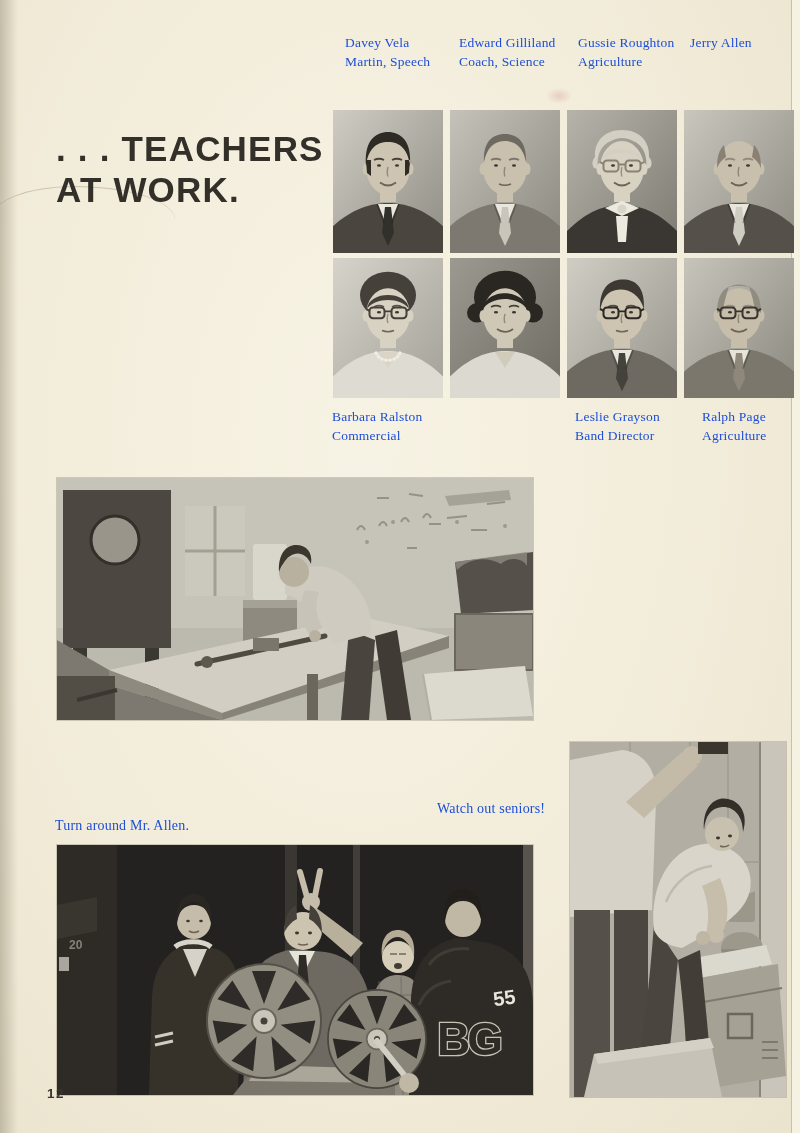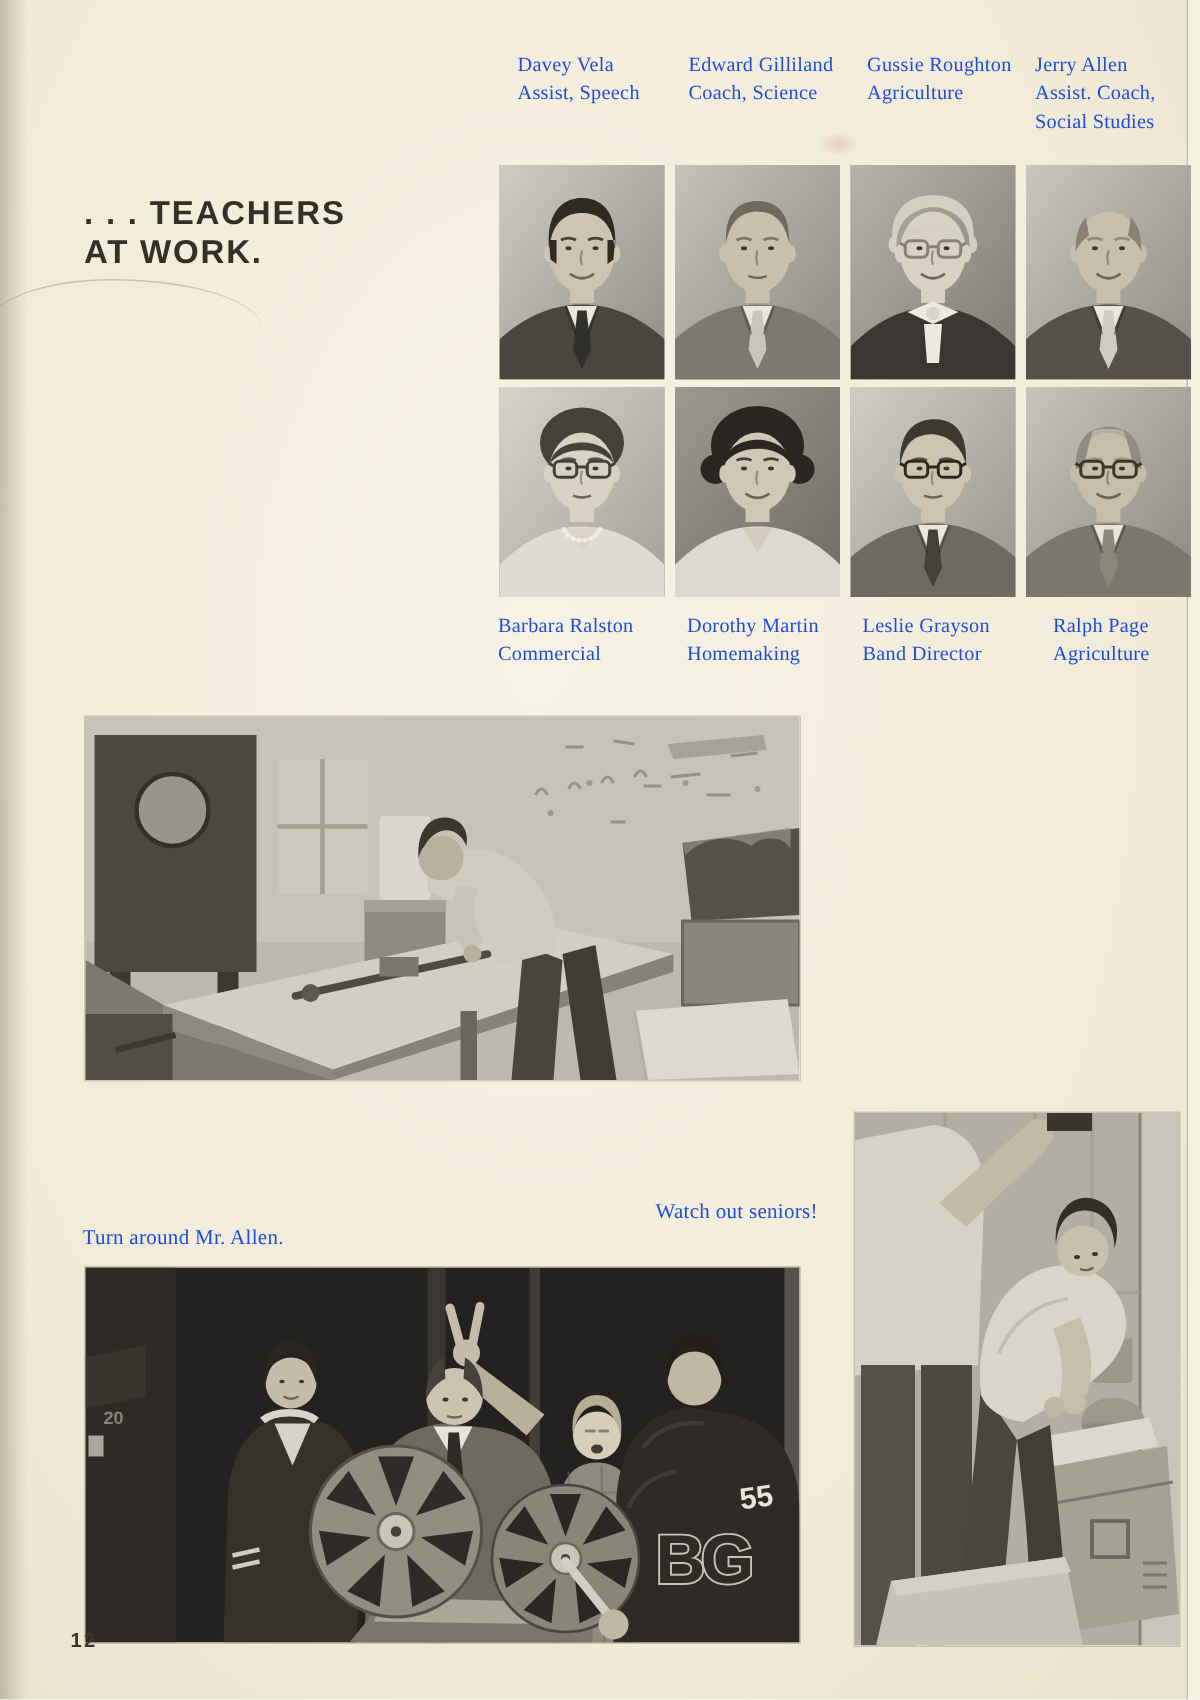--- a/index.html
+++ b/index.html
@@ -12,21 +12,21 @@
   .edge-left{position:absolute;left:0;top:0;width:18px;height:100%;
     background:linear-gradient(to right, rgba(95,85,60,.30), rgba(95,85,60,0));}
   .edge-right{position:absolute;right:0;top:0;width:8px;height:100%;
     background:#f6f2e2;border-left:1px solid #c6c0ad;}
   .scratch{position:absolute;left:-10px;top:186px;width:185px;height:36px;
     border-top:1px solid rgba(130,112,82,.35);border-radius:50% 60% 0 0/100% 100% 0 0;}
   .smudge{position:absolute;left:546px;top:88px;width:26px;height:16px;border-radius:50%;
     background:radial-gradient(rgba(205,130,130,.30), rgba(205,130,130,0) 70%);}
   .heading{position:absolute;left:56px;top:129px;
     font-family:"Liberation Sans", sans-serif;font-weight:700;
-    font-size:22px;line-height:1.17;letter-spacing:1.2px;color:#33302a;}
+    font-size:35px;line-height:1.17;letter-spacing:1.2px;color:#33302a;}
   .cap{position:absolute;font-size:13.5px;line-height:1.42;letter-spacing:.2px;color:#1d4ed8;}
   .pagenum{position:absolute;left:19px;top:1086px;
     font-family:"Liberation Sans", sans-serif;font-weight:700;font-size:13.5px;
     letter-spacing:1.5px;color:#39352d;margin-left:28px;}
   #portrait-grid{position:absolute;left:333px;top:110px;display:grid;
     grid-template-columns:repeat(4,110px);grid-template-rows:143px 140px;gap:5px 7px;}
   .portrait{overflow:hidden;background:#9a978f;}
   .portrait svg{width:100%;height:100%;display:block;}
   .photo{position:absolute;box-shadow:0 0 0 1px rgba(70,62,48,.22);}
   .photo svg{width:100%;height:100%;display:block;}
@@ -46,33 +46,32 @@
   <div class="scratch"></div>
   <div class="smudge"></div>
 
   <div class="heading">
     <div>. . . TEACHERS</div>
     <div>AT WORK.</div>
   </div>
 
   <div class="cap" style="left:345px;top:33px;width:112px">
     <div>Davey Vela</div>
-    <div>Assist, Speech</div>
+    <div>Martin, Speech</div>
   </div>
   <div class="cap" style="left:459px;top:33px;width:116px">
     <div>Edward Gilliland</div>
     <div>Coach, Science</div>
   </div>
   <div class="cap" style="left:578px;top:33px;width:110px">
     <div>Gussie Roughton</div>
     <div>Agriculture</div>
   </div>
   <div class="cap" style="left:690px;top:33px;width:104px">
     <div>Jerry Allen</div>
-    <div>Assist. Coach, Social Studies</div>
   </div>
 
   <div id="portrait-grid">
     <div class="portrait">
         <svg viewBox="0 0 110 143" preserveAspectRatio="none" xmlns="http://www.w3.org/2000/svg">
           <defs>
             <linearGradient id="pg0" x1="0" y1="0" x2="1" y2="1">
               <stop offset="0" stop-color="#cfccc4"></stop>
               <stop offset="1" stop-color="#8f8c84"></stop>
             </linearGradient>
@@ -293,24 +292,20 @@
             <path d="M51.5,54.5 L58.5,54.5 M36.5,54 L33,52 M73.5,54 L77,52"></path>
           </g>
         </svg>
       </div>
   </div>
 
   <div class="cap" style="left:332px;top:407px;width:118px">
     <div>Barbara Ralston</div>
     <div>Commercial</div>
   </div>
-  <div class="cap" style="left:458px;top:407px;width:112px">
-    <div>Dorothy Martin</div>
-    <div>Homemaking</div>
-  </div>
   <div class="cap" style="left:575px;top:407px;width:110px">
     <div>Leslie Grayson</div>
     <div>Band Director</div>
   </div>
   <div class="cap" style="left:702px;top:407px;width:92px">
     <div>Ralph Page</div>
     <div>Agriculture</div>
   </div>
 
   <div class="photo" id="photo-workshop">

